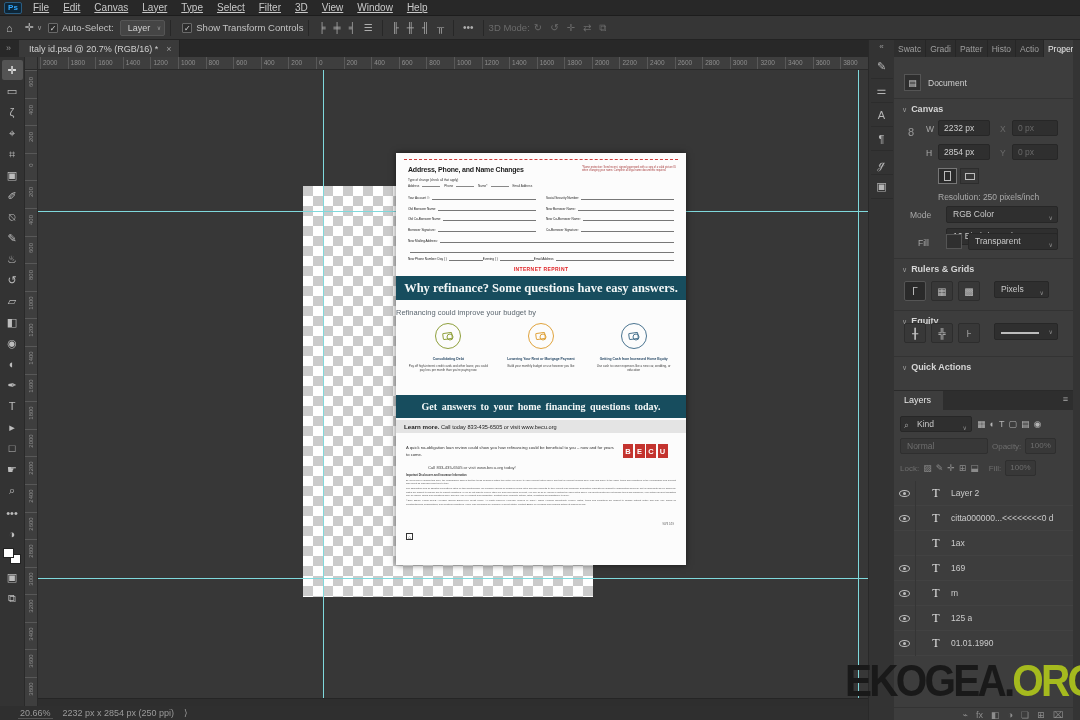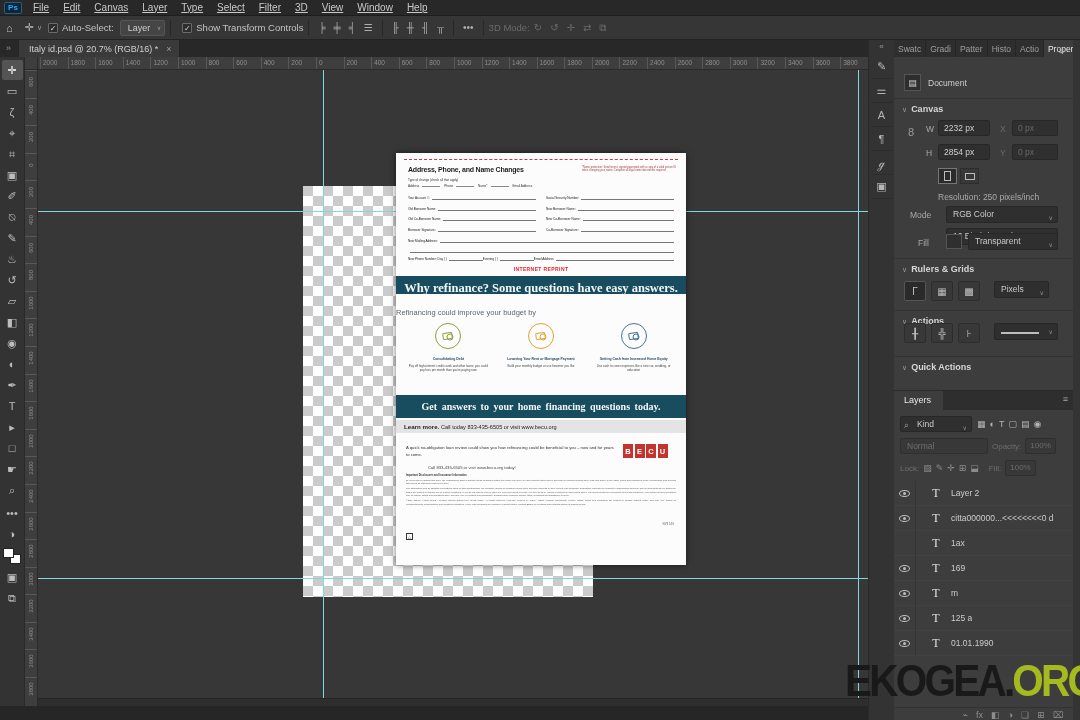--- a/index.html
+++ b/index.html
@@ -66,21 +66,21 @@
   #f-rows { position:absolute; left:12px; right:12px; top:43px;}
   .frow { display:flex; gap:10px; margin-bottom:6.5px;}
   .fcell { flex:1; display:flex; align-items:flex-end; font-size:3.1px; color:#222; white-space:nowrap;}
   .fcell .ln { flex:1; border-bottom:.5px solid #777; height:3px; margin-left:2px;}
   #f-mail, #f-line2, #f-phone { position:absolute; left:12px; right:12px; display:flex; align-items:flex-end; font-size:3.1px;}
   #f-mail { top:86px;} #f-line2 { top:97px;} #f-phone { top:104px;}
   #f-mail .ln,#f-line2 .ln,#f-phone .ln { flex:1; border-bottom:.5px solid #777; height:3px; margin-left:2px;}
   #f-phone .short { flex:none; width:34px;}
   #f-reprint { position:absolute; left:0; right:0; top:113px; text-align:center; color:#e02427; font-weight:bold; font-size:5px; letter-spacing:.4px;}
   .banner { position:absolute; left:0; right:0; background:#174d5e; color:#f4f8f8; font-family:"Liberation Serif","DejaVu Serif",serif; font-weight:bold; text-align:center;}
-  #banner1 { top:123px; height:18px; font-size:12.5px; line-height:24px;}
+  #banner1 { top:123px; height:24px; font-size:12.5px; line-height:24px;}
   #banner2 { top:242px; height:23px; font-size:10px; line-height:23px; word-spacing:2px;}
   #f-intro { position:absolute; left:0; right:0; top:155px; text-align:left; font-size:7.5px; color:#5c6770;}
   #benefits { position:absolute; left:6px; right:6px; top:170px; display:flex; }
   .benefit { flex:1; display:flex; flex-direction:column; align-items:center; text-align:center;}
   .ben-circle { width:26px; height:26px; border-radius:50%; border:1px solid; display:flex; align-items:center; justify-content:center; margin-bottom:8px;}
   .benefit.t-cards .ben-circle { border-color:#8fa03c; color:#8fa03c;}
   .benefit.t-piggy .ben-circle { border-color:#e0a33c; color:#e0a33c;}
   .benefit.t-coin  .ben-circle { border-color:#4a7490; color:#4a7490;}
   .ben-title { font-size:3.4px; font-weight:bold; color:#1c3f5e; width:78px; line-height:1.3; margin-bottom:3px;}
   .ben-body { font-size:3px; color:#444; width:80px; line-height:1.35;}
@@ -517,20 +517,25 @@
             <p>The association and all affiliated committees listed on this questionnaire will consider offering all qualified refund rates and loan amounts to their current loan programs. Evaluation requests are subject to underwriting approval. Not all applicants will be approved. Rates are subject to change due to market conditions. If you do not wish to receive other pre-screened offers of credit, you may do so by calling or writing the office listed above. Payments quoted do not include taxes and insurance; your actual payment obligation may be higher. Terms and conditions apply and may vary by product and jurisdiction. Contact us for complete details, rates, conditions and assistance to apply.</p>
             <p>©2019 BECU. Loans NMLS #490518. Boeing Employees' Credit Union. All rights reserved. Federally insured by NCUA. Equal Housing Opportunity Lender. Rates, terms and conditions are subject to change without notice and may vary based on creditworthiness, qualifications, and collateral conditions. Home loan programs are available in select states. Contact BECU for licensing and program details at www.becu.org.</p>
           </div>
       </div>
       <div id="f-house">⌂</div>
       <div id="f-formnum">9073 1/19</div>
     </div>
   </div>
 
   <div id="hscroll" class="abs"></div>
+  <div id="statusbar" class="abs">
+    <span class="zoomfield">20.66%</span>
+    <span>2232 px x 2854 px (250 ppi)</span>
+    <span>⟩</span>
+  </div>
 
   <div id="side-strip" class="abs">
     <span id="strip-collapse">«</span>
     <div style="display:flex;flex-direction:column">
 
     <div class="strip-icon">✎</div>
         <div class="strip-icon">⚌</div>
         <div class="strip-icon">A</div>
         <div class="strip-icon">¶</div>
         <div class="strip-icon">ℊ</div>
@@ -579,21 +584,21 @@
     <div class="pdivider" style="top:218px"></div>
     <div class="sec-head" style="top:224px"><span class="chev">∨</span><span>Rulers &amp; Grids</span></div>
     <div>
 
     <div class="icon-btn rg active" style="left: 10px; top: 241px;">Γ</div>
         <div class="icon-btn rg" style="left: 37px; top: 241px;">▦</div>
         <div class="icon-btn rg" style="left: 64px; top: 241px;">▩</div>
       </div>
     <div class="pselect" style="left:100px;top:241px;width:55px">Pixels</div>
     <div class="pdivider" style="top:270px"></div>
-    <div class="sec-head" style="top:276px"><span class="chev">∨</span><span>Actions</span></div>
+    <div class="sec-head" style="top:276px"><span class="chev">∨</span><span>Equity</span></div>
     <div>
 
     <div class="icon-btn gd" style="left: 10px; top: 283px;">╂</div>
         <div class="icon-btn gd" style="left: 37px; top: 283px;">╬</div>
         <div class="icon-btn gd" style="left: 64px; top: 283px;">⊦</div>
       </div>
     <div id="guide-line-select">
         <span class="line"></span>
       </div>
     <div class="pdivider" style="top:316px"></div>

